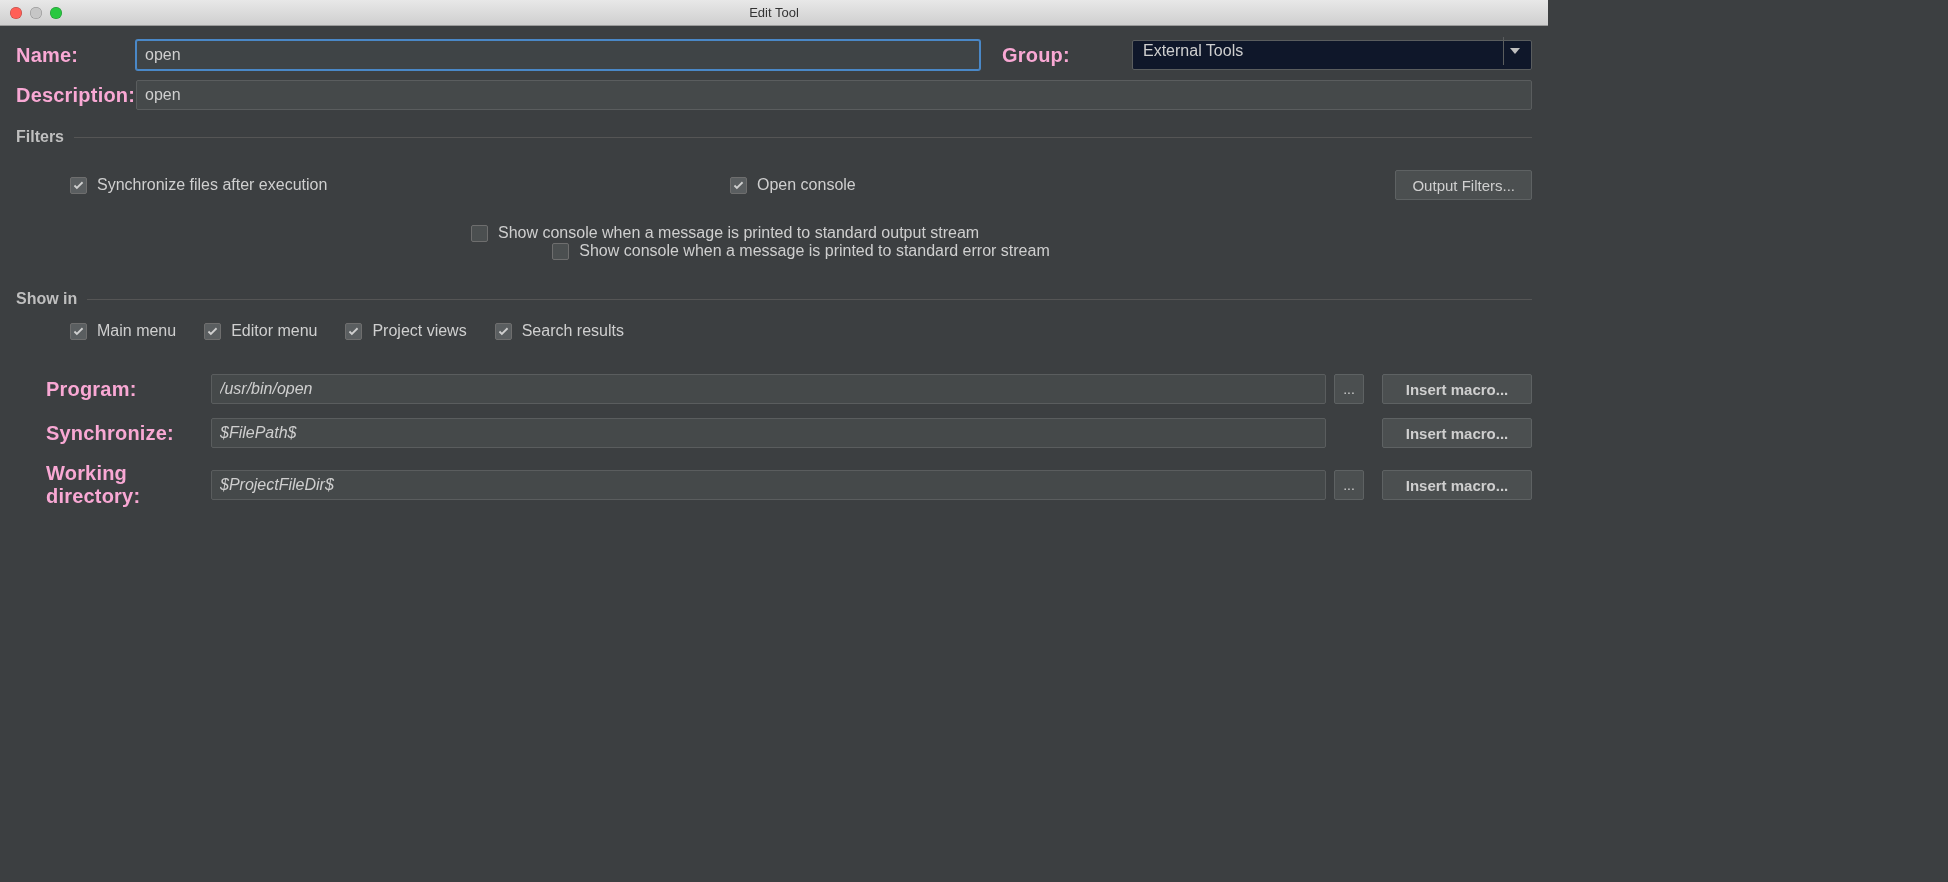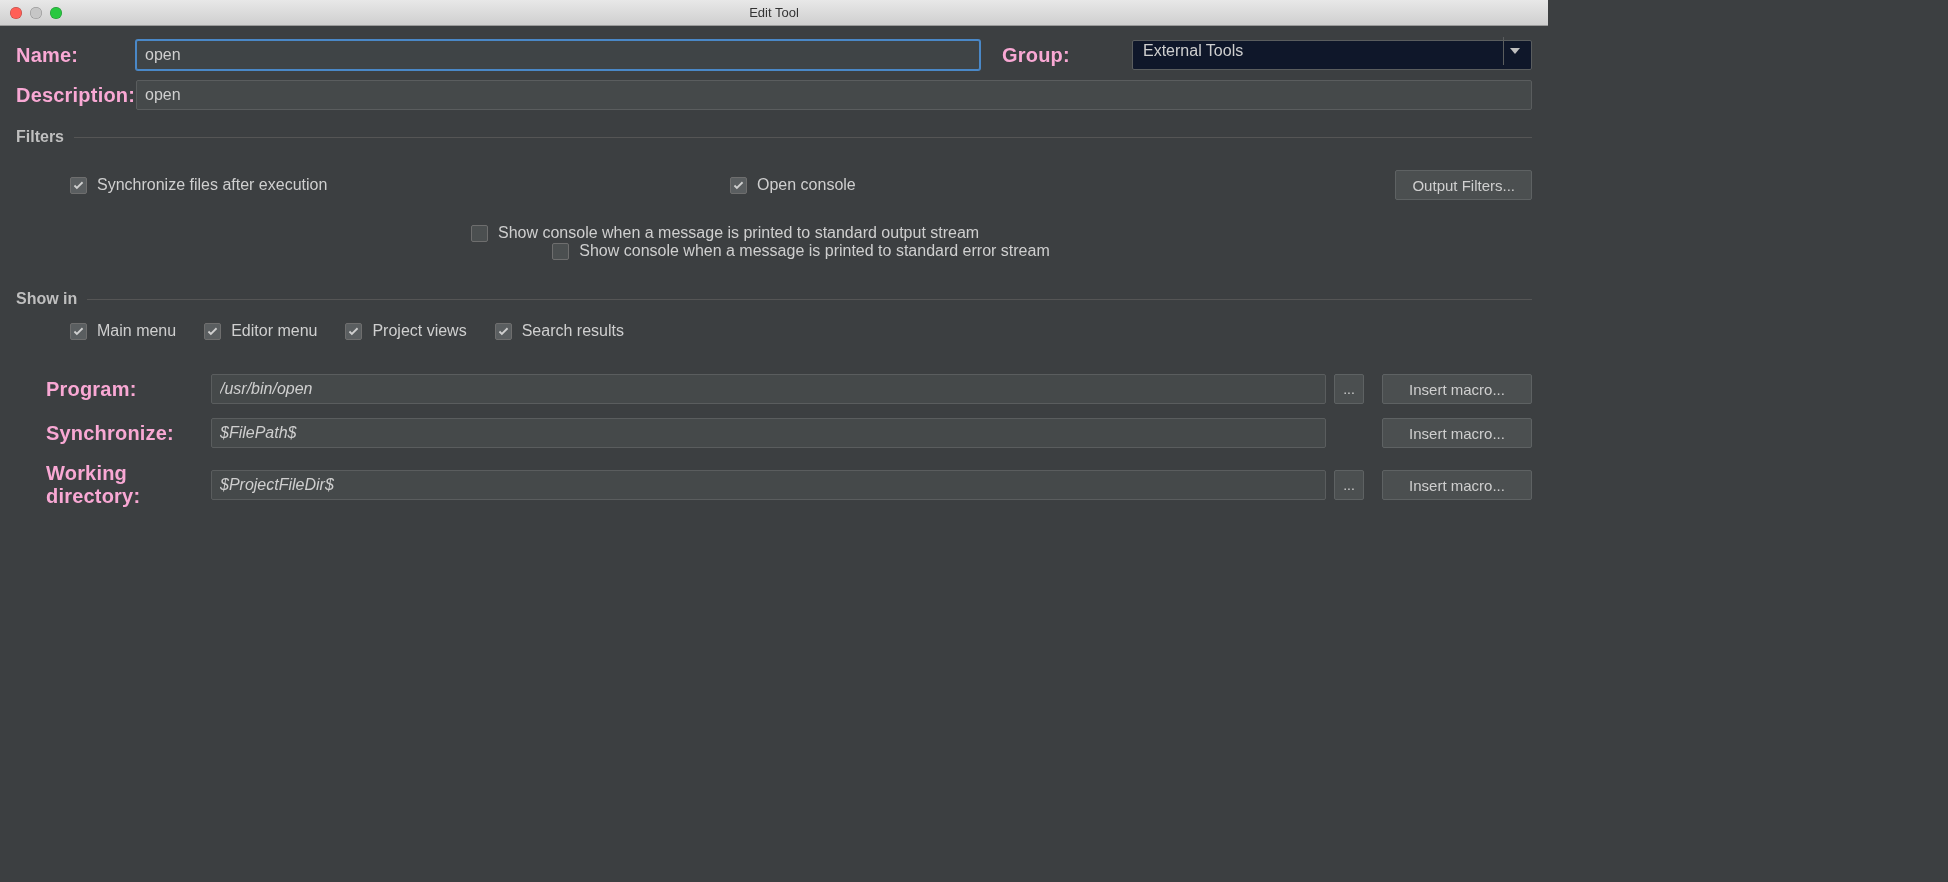--- a/index.html
+++ b/index.html
@@ -81,21 +81,21 @@
 
   .tools .opts { padding: 16px 0 0 30px; }
   .ts-row { display:flex; align-items:center; margin-bottom: 14px; }
   .ts-row .lbl { width: 165px; font-weight:600; }
   .ts-row .field { flex:1;font-style:italic; }
   .ts-row .dots {
     width:30px; height:30px; margin-left:8px; background:#4b4f50; border:1px solid #5e6263;
     border-radius:2px; display:flex; align-items:center; justify-content:center; cursor:pointer;
     color:#cfcfcf; font-size:14px;
   }
-  .ts-row .mbtn { margin-left: 18px; width: 150px; justify-content:center; }
+  .ts-row .mbtn { margin-left: 18px; width: 150px; justify-content:center;font-weight:bold; }
 </style>
 </head>
 <body>
 
 <div class="titlebar">
   <div class="traffic">
     <div class="dot red"></div>
     <div class="dot yellow"></div>
     <div class="dot green"></div>
   </div>

